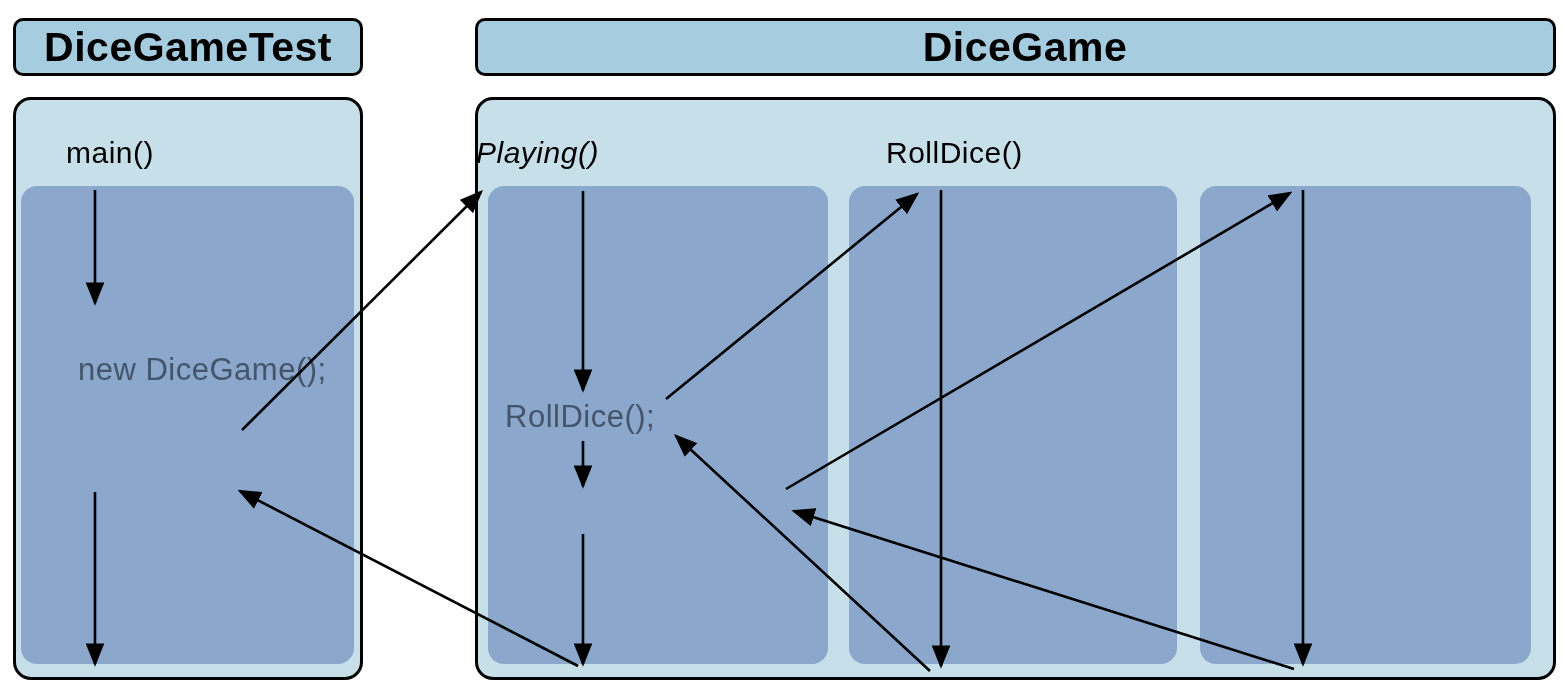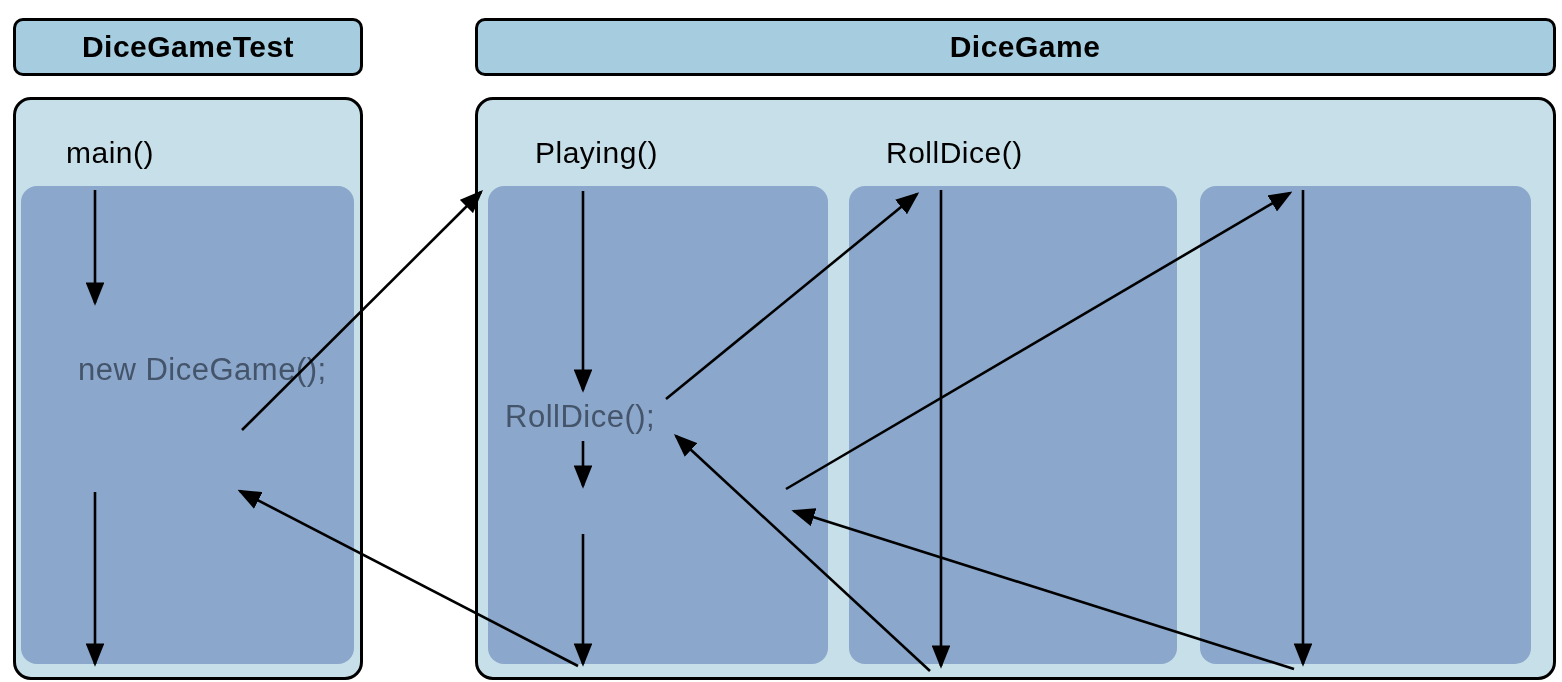--- a/index.html
+++ b/index.html
@@ -11,21 +11,21 @@
     overflow:hidden;
   }
   .class-header{
     position:absolute;
     box-sizing:border-box;
     height:58px;
     background:var(--color-header-fill,#a6cddf);
     border:3px solid var(--color-box-border,#000);
     border-radius:10px;
     display:flex;align-items:center;justify-content:center;
-    font-size:30px;font-weight:bold;color:#000;
+    font-size:41px;font-weight:bold;color:#000;
     letter-spacing:0.5px;
   }
   .hdr-left{left:13px;top:18px;width:350px;}
   .hdr-right{left:475px;top:18px;width:1081px;padding-left:19px;}
   .class-body{
     position:absolute;
     box-sizing:border-box;
     top:97px;height:583px;
     background:var(--color-body-fill,#c7dfe9);
     border:3px solid var(--color-box-border,#000);
@@ -44,21 +44,21 @@
   .panel-rolldice{left:849px;width:328px;}
   .panel-checkguessing{left:1200px;width:331px;}
   .method-label{
     position:absolute;
     font-size:30px;color:var(--color-label-text,#000);
     letter-spacing:0.5px;
     white-space:nowrap;
     top:136px;
   }
   .lbl-main{left:38px;margin-left:28px;}
-  .lbl-playing{left:535px;}
+  .lbl-playing{left:476px;font-style:italic;}
   .lbl-rolldice{left:886px;}
   .lbl-checkguessing{left:1218px;}
   .code-line{
     position:absolute;
     font-size:31px;color:var(--color-code-text,#44546a);
     letter-spacing:0.5px;
     white-space:nowrap;
   }
   .code-declare1{left:40px;top:308px;}
   .code-declare2{left:78px;top:352px;}

